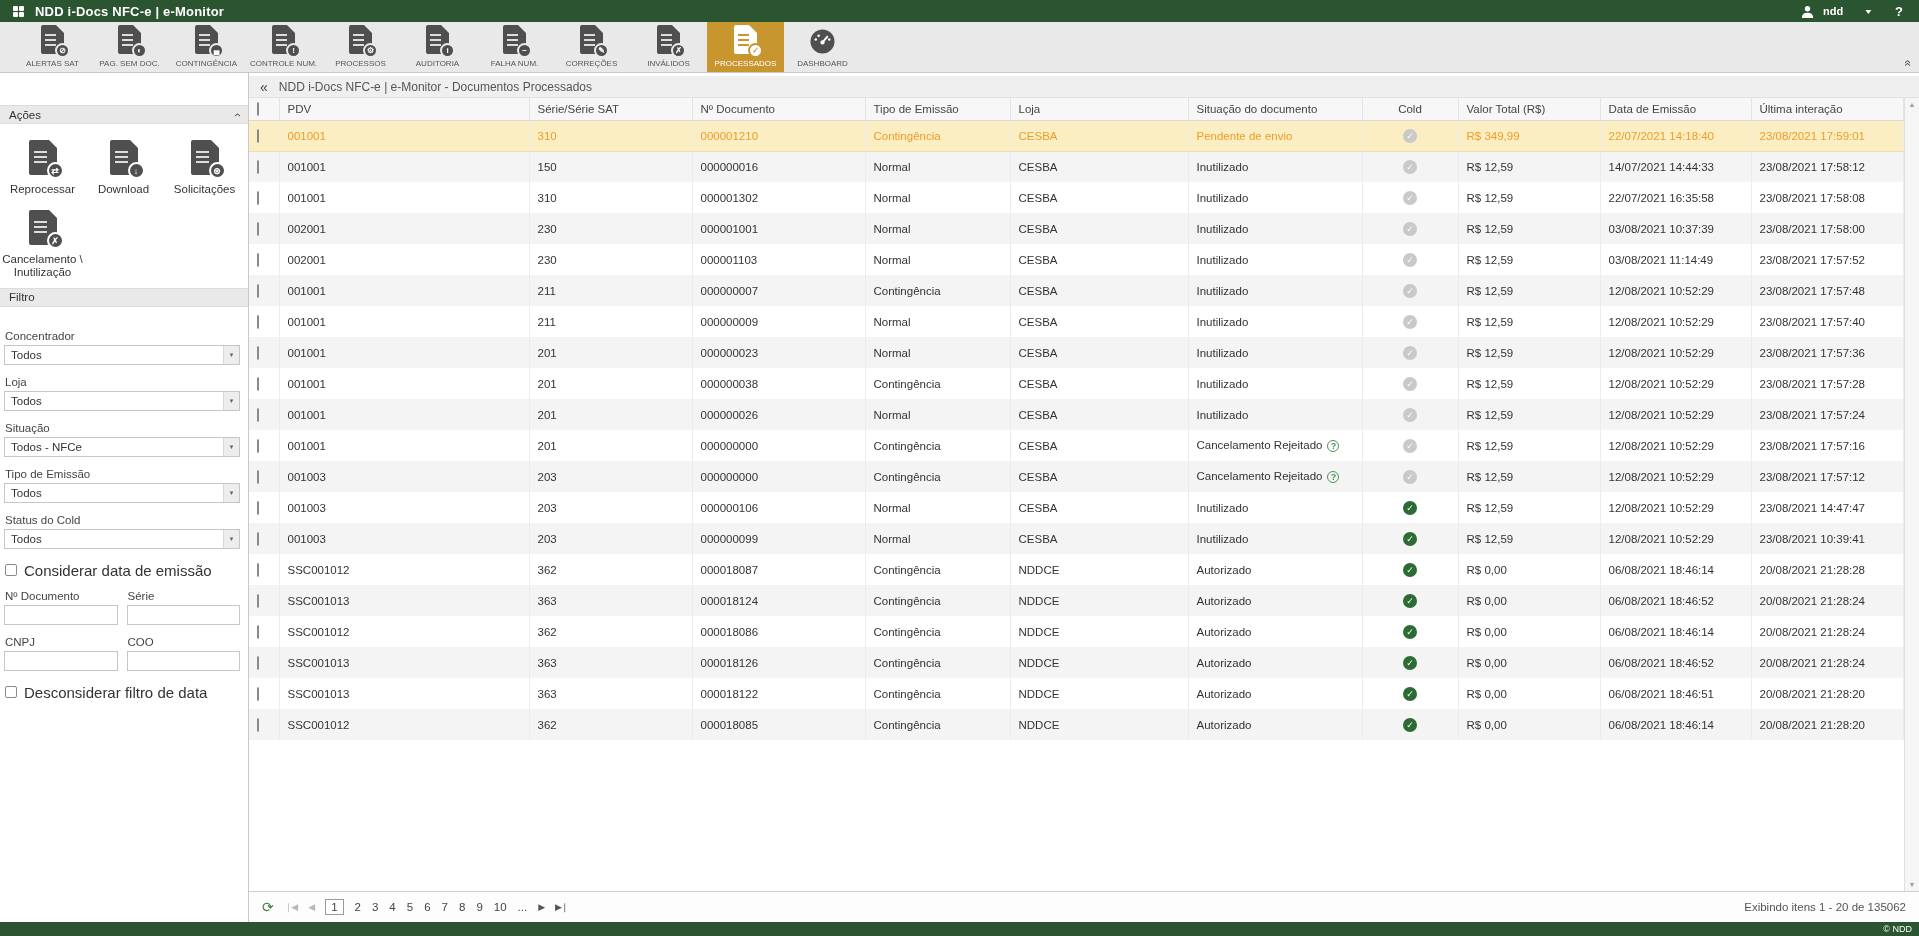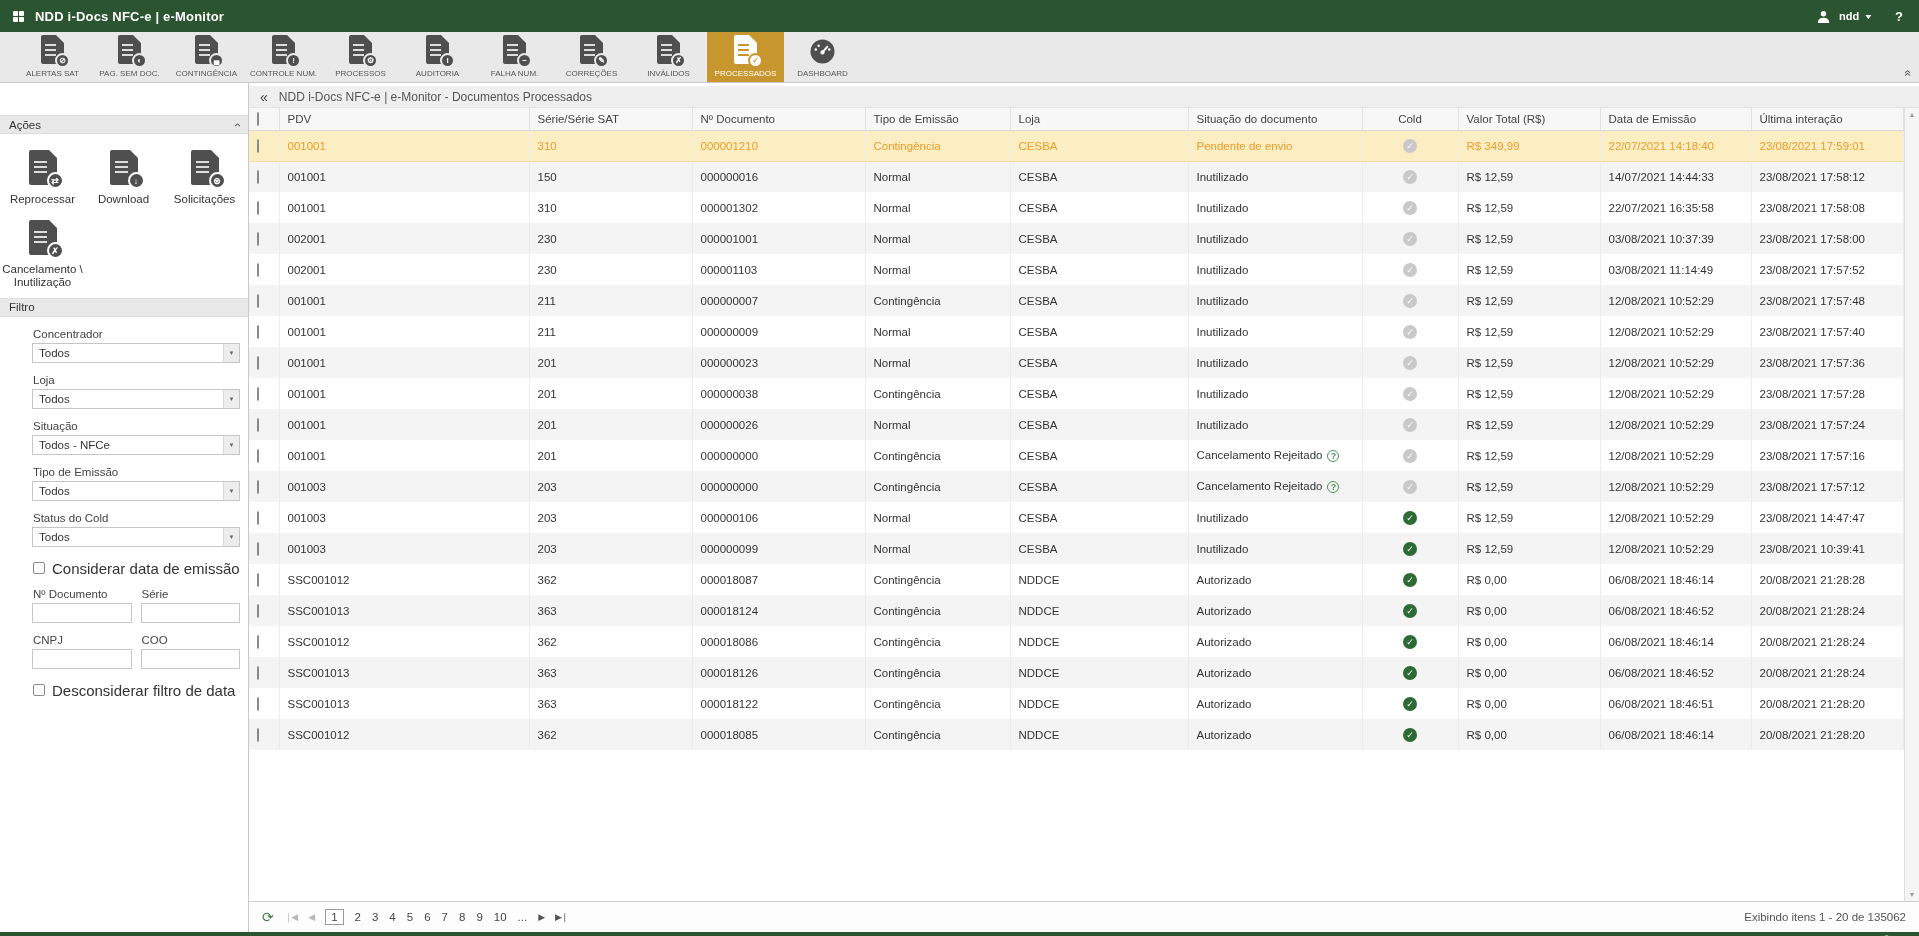--- a/index.html
+++ b/index.html
@@ -1,19 +1,19 @@
 <!DOCTYPE html>
 <html><head>
 <meta charset="utf-8">
 <style>
   * { box-sizing: border-box; margin: 0; padding: 0; }
   html,body { width:1919px; height:936px; overflow:hidden; font-family:"Liberation Sans", sans-serif; background:#fff; }
 
   
-  .topbar { height:32px; background:#2b5431; display:flex; align-items:center; color:#fff; }
+  .topbar { height:22px; background:#2b5431; display:flex; align-items:center; color:#fff; }
   .grid-icon { display:grid; grid-template-columns:5px 5px; grid-gap:1px; margin:0 11px 0 13px; }
   .grid-icon i { width:5px; height:5px; background:#fff; border-radius:1px; display:block; }
   .topbar-title { font-size:13px; font-weight:bold; letter-spacing:.2px; }
   .topbar-right { margin-left:auto; display:flex; align-items:center; gap:9px; padding-right:16px; font-size:11px; font-weight:bold; }
   .chev-down { font-size:7px; transform:scaleX(1.4); display:inline-block; }
   .help-q { font-size:13px; font-weight:bold; margin-left:14px; }
 
   
   .toolbar { --bg:#e9e9e9; height:51px; background:#e9e9e9; border-bottom:1px solid #c9c9c9; display:flex; align-items:stretch; padding-left:14px; position:relative; }
   .tb-item { width:77px; display:flex; flex-direction:column; align-items:center; justify-content:flex-end; padding-bottom:4px; gap:5px; cursor:pointer; }
@@ -39,21 +39,21 @@
   .panel-hd { background:#e9e9e9; border-top:1px solid #dcdcdc; border-bottom:1px solid #dcdcdc; height:19px; padding:0 9px; font-size:11.5px; color:#333; display:flex; justify-content:space-between; align-items:center; }
   .hd-acoes { margin-top:32px; }
   .chev-up { font-size:12px; color:#555; transform:rotate(-90deg); display:inline-block; cursor:pointer; }
   .actions-wrap { display:flex; flex-wrap:wrap; padding:8px 0 2px 2px; }
   .action-btn { width:81px; display:flex; flex-direction:column; align-items:center; gap:8px; padding:8px 0 6px; cursor:pointer; text-align:center; }
   .action-btn .lbl { font-size:11.5px; color:#333; line-height:1.15; }
   .action-btn .doc { width:28px; height:35px; }
   .action-btn .doc::after { top:11px; left:5px; width:13px; }
   .action-btn .badge { width:17px; height:17px; line-height:14px; font-size:9px; right:-7px; }
 
-  .filter-form { flex:1; padding:0 8px 0 4px;margin-left:28px; }
+  .filter-form { flex:1; padding:12px 8px 0 4px; }
   .f-label { display:block; font-size:11.5px; color:#444; margin:11px 0 3px 1px; }
   .select { height:20px; border:1px solid #c6c6c6; background:#fff; display:flex; align-items:center; cursor:pointer; }
   .select .val { flex:1; padding-left:6px; font-size:11.5px; color:#333; white-space:nowrap; overflow:hidden; }
   .select .arrow { width:16px; align-self:stretch; background:#ededed; border-left:1px solid #d8d8d8; display:flex; align-items:center; justify-content:center; font-size:6px; color:#666; }
   .tinput { width:100%; height:20px; border:1px solid #c6c6c6; background:#fff; font-size:11.5px; padding:0 5px; color:#333; font-family:"Liberation Sans",sans-serif; }
   .half-row { display:flex; gap:9px; }
   .half { width:114px; }
   .chk-row { display:flex; align-items:center; gap:7px; margin:13px 0 0 1px; font-size:15px; color:#333; }
   .checkbox { width:12px; height:12px; min-width:12px; border:1px solid #8a8a8a; border-radius:2px; background:#fff; cursor:pointer; }
   .sidebar-footer { border-top:1px solid #b5b5b5; margin:0 9px; padding:9px 0 10px; display:flex; justify-content:flex-end; }
@@ -100,21 +100,21 @@
       <i></i>
     </span>
   <span class="topbar-title">NDD i-Docs NFC-e | e-Monitor</span>
   <div class="topbar-right">
     <span style="display:flex">
         <svg width="13" height="13" viewBox="0 0 13 13">
           <circle cx="6.5" cy="3.8" r="2.7" fill="#fff"></circle>
           <path d="M0.8 13 q0 -5.2 5.7 -5.2 q5.7 0 5.7 5.2 z" fill="#fff"></path>
         </svg>
       </span>
-    <span style="display:flex;align-items:center;gap:6px;cursor:pointer">
+    <span style="display:flex;align-items:center;gap:22px;cursor:pointer">
       <span>ndd</span>
       <span class="chev-down">▼</span>
     </span>
     <span class="help-q" style="cursor:pointer">?</span>
   </div>
 </div>
 
 <div class="toolbar" id="toolbar">
   <div class="tb-item">
       <span class="doc">

